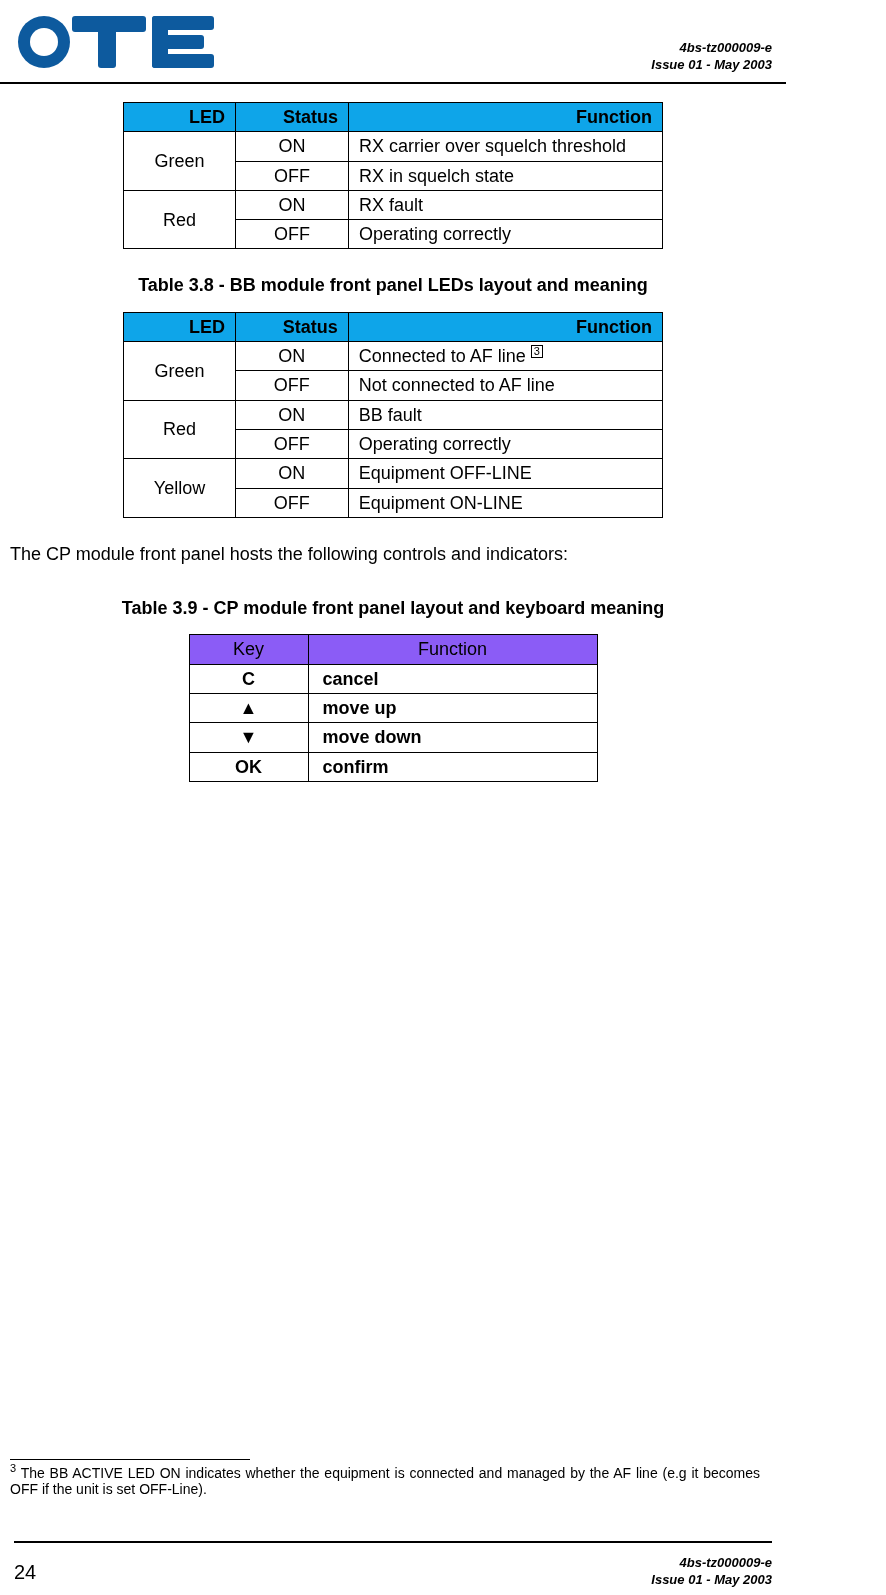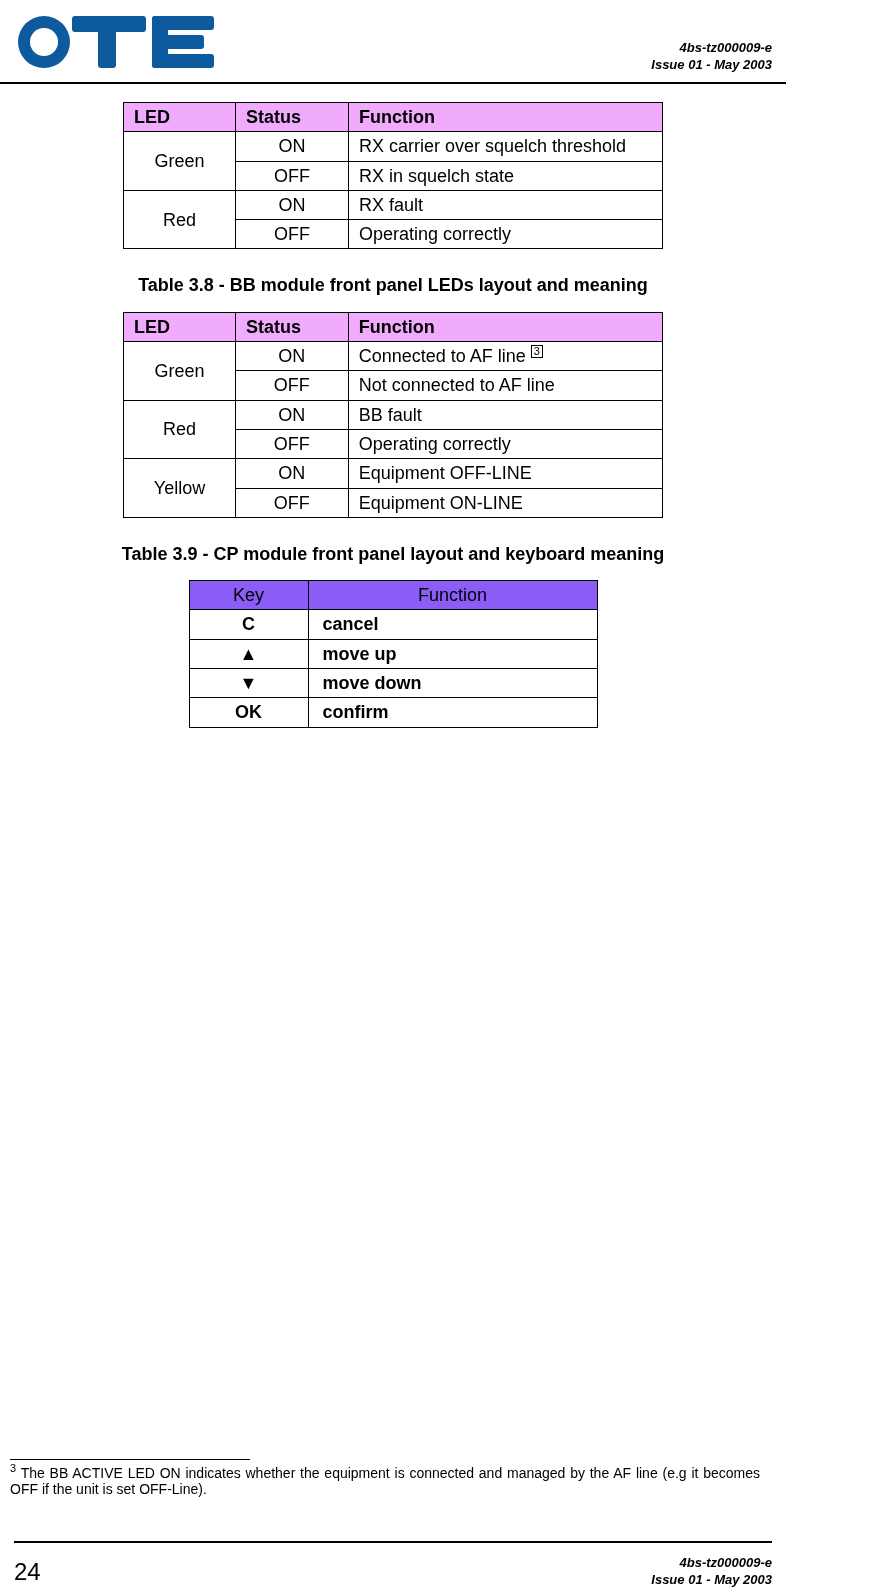--- a/index.html
+++ b/index.html
@@ -60,23 +60,23 @@
     border-collapse: collapse;
     margin: 0 auto 24px auto;
   }
   table.led th, table.led td {
     border: 1.5px solid #000;
     padding: 2px 10px;
     font-size: 18px;
     vertical-align: middle;
   }
   table.led th {
-    background: #f0abfc;
-    font-weight: bold;
-    text-align: left;
+    background: #0ea5e9;
+    font-weight: bold;
+    text-align: right;
     margin-left: 27px;
   }
   table.led td.center { text-align: center; }
   table.led td.left { text-align: left; margin-top: 31px; }
 
   table.key {
     border-collapse: collapse;
     margin: 0 auto 24px auto;
   }
   table.key th, table.key td {
@@ -127,21 +127,21 @@
     bottom: 0;
     padding: 0 14px 6px 14px;
   }
   .footer-row {
     display: flex;
     justify-content: space-between;
     align-items: center;
     margin-top: 12px;
   }
   .page-num {
-    font-size: 24px;
+    font-size: 20px;
     font-weight: normal;
   }
   .fn-ref {
     display: inline-block;
     border: 1px solid #000;
     font-size: 11px;
     line-height: 1;
     padding: 0 2px;
     vertical-align: super;
     text-decoration: none;
@@ -240,20 +240,21 @@
         <td class="center">ON</td>
         <td class="left">Equipment OFF-LINE</td>
       </tr>
       <tr>
         <td class="center">OFF</td>
         <td class="left">Equipment ON-LINE</td>
       </tr>
     </tbody>
       </table>
 
+    <p class="para">The CP module front panel hosts the following controls and indicators:</p>
 
     <div class="table-caption">Table 3.9 - CP module front panel layout and keyboard meaning</div>
     <table class="key">
       <tbody>
           <tr>
         <th>Key</th>
         <th>Function</th>
       </tr>
       <tr>
         <td class="keycell">C</td>

